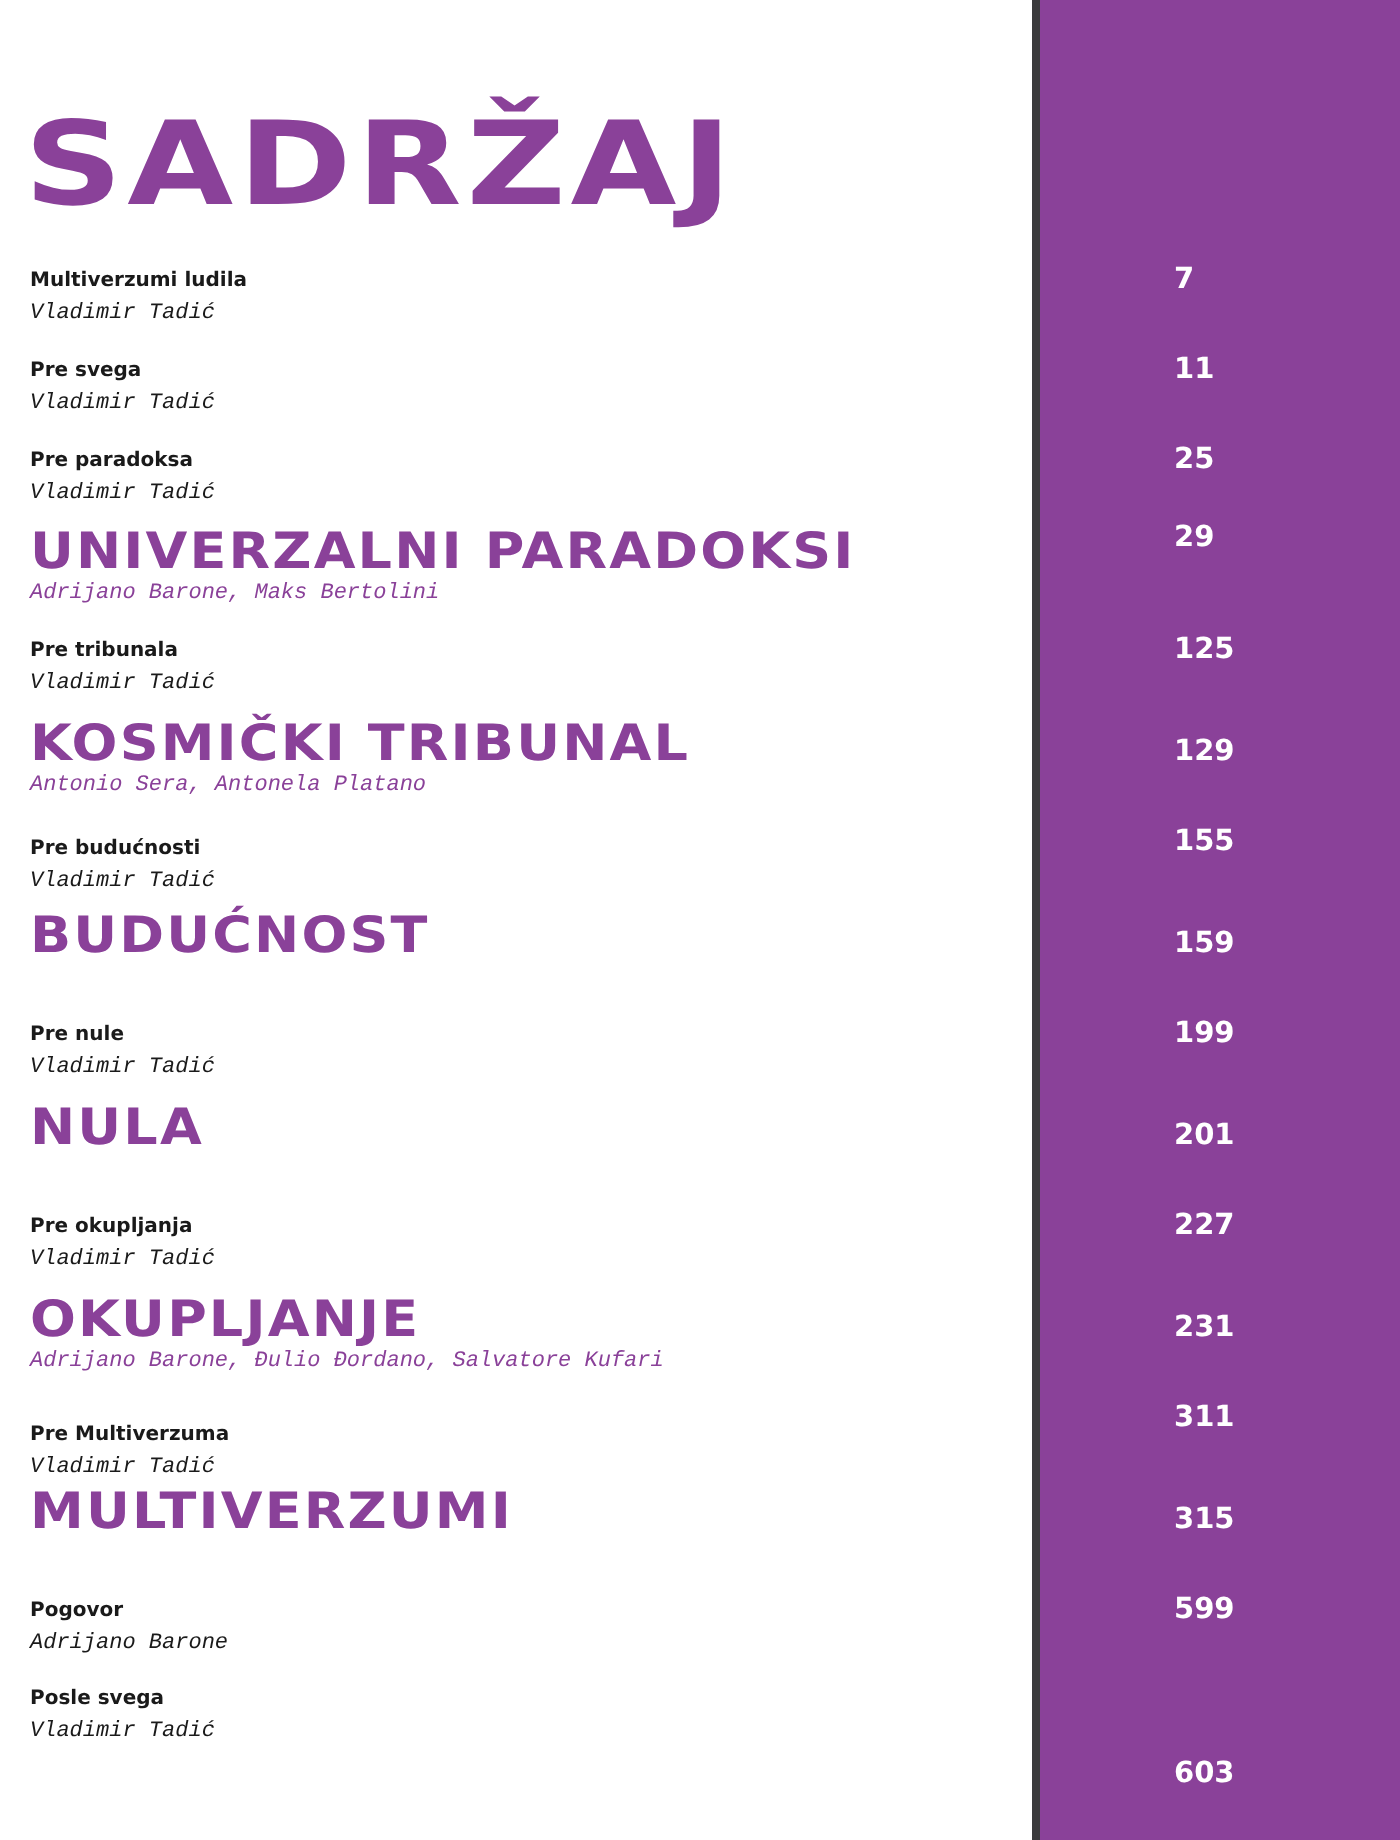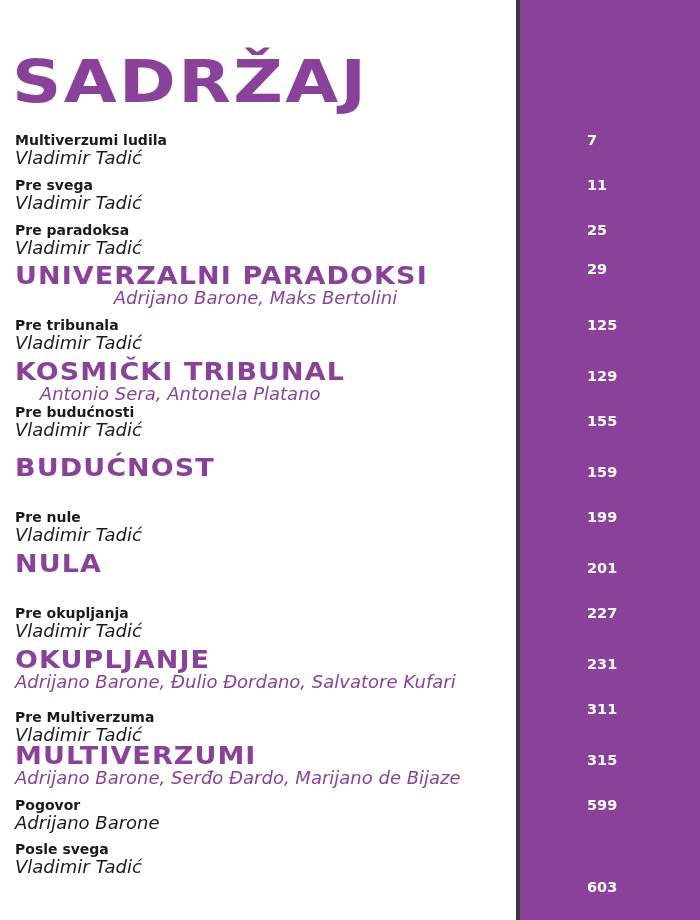--- a/index.html
+++ b/index.html
@@ -4,25 +4,25 @@
 <style>
   html, body { margin:0; padding:0; }
   body { width:700px; height:920px; position:relative; background:#ffffff; overflow:hidden;
          font-family:"DejaVu Sans", sans-serif; }
   .sidebar { position:absolute; left:520px; top:0; width:180px; height:920px; background:#8a4199; }
   .sidebar-border { position:absolute; left:516px; top:0; width:5px; height:920px; background:#3b3b3d; }
   .title { position:absolute; left:12px; top:50px; margin:0; font-family:"DejaVu Sans", sans-serif;
            font-weight:bold; font-size:58px; line-height:64px; letter-spacing:2px; color:#8a4199;
            transform:scaleX(1.18); transform-origin:left center; }
   .entry { position:absolute; left:15px; }
-  .entry .t { font-weight:bold; font-size:14px; line-height:17px; color:#1a1a1a; }
-  .entry .a { font-style:italic; font-size:18px; line-height:17px; color:#1a1a1a; }
+  .entry .t { font-weight:bold; font-size:10px; line-height:17px; color:#1a1a1a; }
+  .entry .a { font-style:italic; font-size:11px; line-height:17px; color:#1a1a1a;font-family:Liberation Mono, monospace; }
   .entry.big .t { font-size:25px; line-height:27px; color:#8a4199; letter-spacing:1px;
                   transform:scaleX(1.08); transform-origin:left center; display:inline-block; }
-  .entry.big .a { color:#8a4199;text-align:right; }
+  .entry.big .a { color:#8a4199; }
   .num { position:absolute; left:587px; font-weight:bold; font-size:14.5px; color:#ffffff; line-height:17px; }
 </style>
 </head>
 <body>
 
 <div class="sidebar-border"></div>
 <div class="sidebar"></div>
 
 <h1 class="title">SADRŽAJ</h1>
 
@@ -55,21 +55,21 @@
   <div class="a">Vladimir Tadić</div>
 </div>
 <div class="num" style="top:317px">125</div>
 
 <div class="entry big" style="top:358px">
   <div class="t">KOSMIČKI TRIBUNAL</div>
   <div class="a">Antonio Sera, Antonela Platano</div>
 </div>
 <div class="num" style="top:368px">129</div>
 
-<div class="entry" style="top:404px">
+<div class="entry" style="top:416px">
   <div class="t">Pre budućnosti</div>
   <div class="a">Vladimir Tadić</div>
 </div>
 <div class="num" style="top:413px">155</div>
 
 <div class="entry big" style="top:454px">
   <div class="t">BUDUĆNOST</div>
 </div>
 <div class="num" style="top:464px">159</div>
 
@@ -97,21 +97,20 @@
 <div class="num" style="top:656px">231</div>
 
 <div class="entry" style="top:709px">
   <div class="t">Pre Multiverzuma</div>
   <div class="a">Vladimir Tadić</div>
 </div>
 <div class="num" style="top:701px">311</div>
 
 <div class="entry big" style="top:742px">
   <div class="t">MULTIVERZUMI</div>
-  <div class="a">Adrijano Barone, Serđo Đardo, Marijano de Bijaze</div>
 </div>
 <div class="num" style="top:752px">315</div>
 
 <div class="entry" style="top:797px">
   <div class="t">Pogovor</div>
   <div class="a">Adrijano Barone</div>
 </div>
 <div class="num" style="top:797px">599</div>
 
 <div class="entry" style="top:841px">

